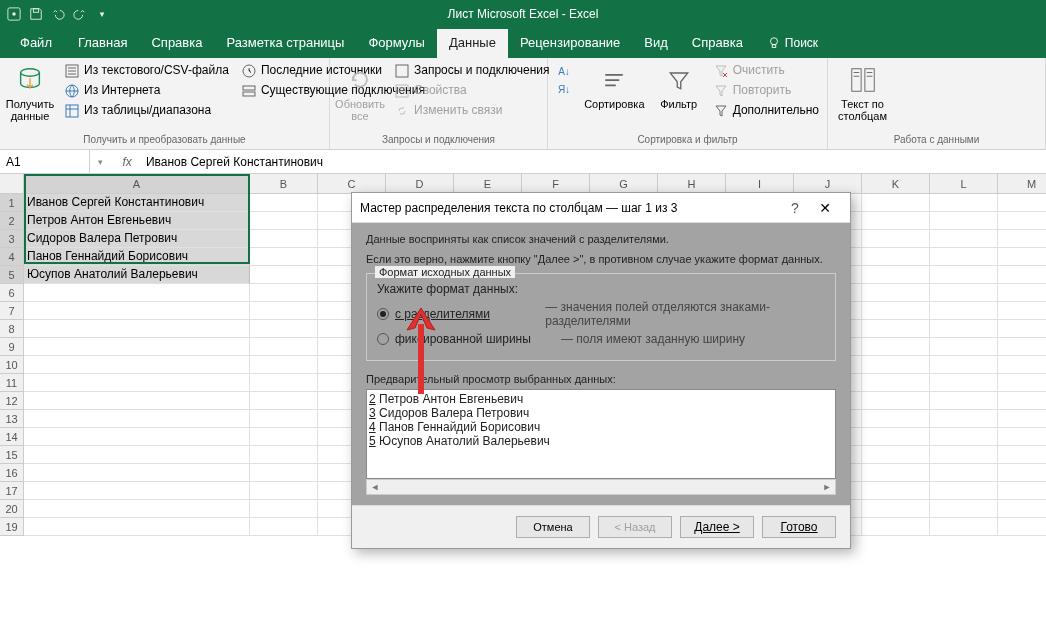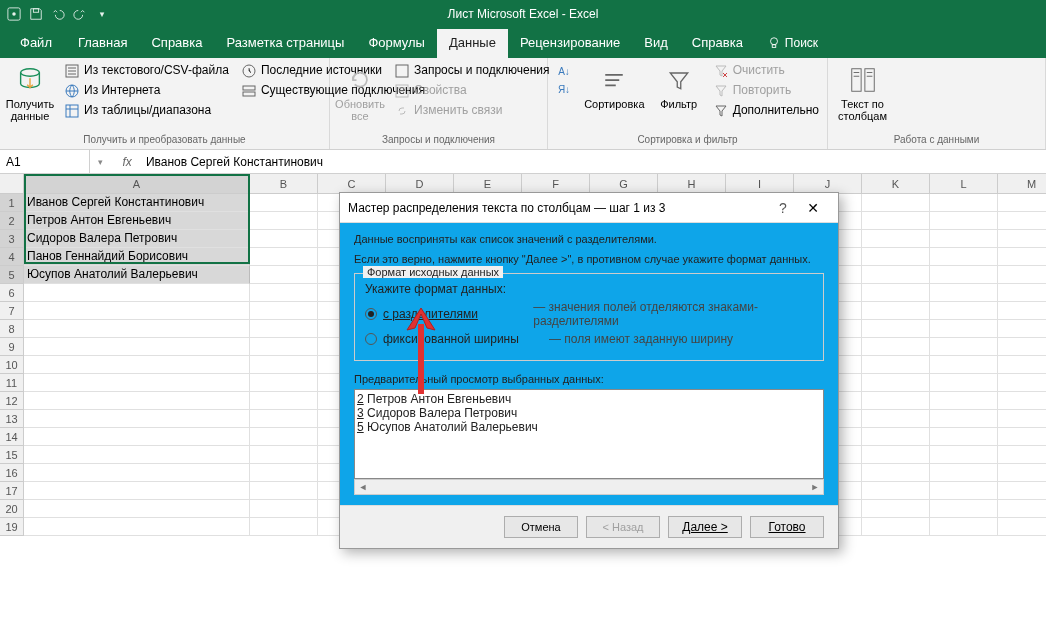--- a/index.html
+++ b/index.html
@@ -37,21 +37,21 @@
 .grid{flex:1;position:relative}
 .col-hdrs{display:flex;height:20px;background:#f0f0f0;border-bottom:1px solid #ccc}
 .ch{border-right:1px solid #ccc;font-size:11px;text-align:center;color:#555;line-height:20px}
 .ch.sel{background:#d3d3d3}
 .corner{width:24px;height:20px;background:#f0f0f0;border-right:1px solid #ccc;border-bottom:1px solid #ccc}
 .cells{position:relative}
 .cell-row{display:flex;height:18px}
 .cell{border-right:1px solid #e0e0e0;border-bottom:1px solid #e0e0e0;font-size:12px;padding:0 3px;line-height:17px;overflow:hidden;white-space:nowrap}
 .cell.selA{background:#d8d8d8;border-right:1px solid #bbb}
 .sel-border{position:absolute;border:2px solid #127245;pointer-events:none}
-.dialog{position:absolute;left:339px;top:192px;width:500px;background:#0ea5e9;border:1px solid #999;box-shadow:4px 4px 12px rgba(0,0,0,.3)}
+.dialog{position:absolute;left:351px;top:192px;width:500px;background:#a3a3a3;border:1px solid #999;box-shadow:4px 4px 12px rgba(0,0,0,.3)}
 .dlg-title{height:30px;display:flex;align-items:center;padding:0 8px;font-size:12px;background:#fff;border-bottom:1px solid #ddd}
 .dlg-title-txt{flex:1}
 .dlg-q{width:26px;text-align:center;color:#555;font-size:14px}
 .dlg-x{width:34px;text-align:center;font-size:14px}
 .dlg-body{padding:10px 14px;font-size:11px;color:#222}
 .dlg-body p{margin-bottom:8px;font-size:11px}
 .fieldset{border:1px solid #ccc;padding:8px 10px 10px;margin-top:4px;position:relative}
 .fieldset-legend{position:absolute;top:-8px;left:8px;background:#f0f0f0;padding:0 4px;font-size:11px}
 .radio-row{display:flex;align-items:center;gap:6px;margin:4px 0;font-size:11px}
 .radio{width:12px;height:12px;border:1px solid #555;border-radius:50%;display:flex;align-items:center;justify-content:center;flex:0 0 12px}
@@ -673,20 +673,21 @@
       <div class="radio-row">
         <span class="radio"></span>
         <span class="radio-label">фиксированной ширины</span>
         <span class="radio-desc">— поля имеют заданную ширину</span>
       </div>
     </div>
     <div class="preview-label">Предварительный просмотр выбранных данных:</div>
     <div class="preview-box" id="pvbox">
         <div class="pv-line"><u>2</u> Петров Антон Евгеньевич</div>
         <div class="pv-line"><u>3</u> Сидоров Валера Петрович</div>
+        <div class="pv-line"><u>4</u> Панов Геннайдий Борисович</div>
         <div class="pv-line"><u>5</u> Юсупов Анатолий Валерьевич</div>
       </div>
     <div class="scroll-h" style="position:relative;left:0;bottom:0;width:100%;margin-top:0">
       <div class="scroll-btn">◄</div>
       <div class="scroll-track"></div>
       <div class="scroll-btn">►</div>
     </div>
   </div>
   <div class="dlg-btns">
     <div class="dlg-btn">Отмена</div>

